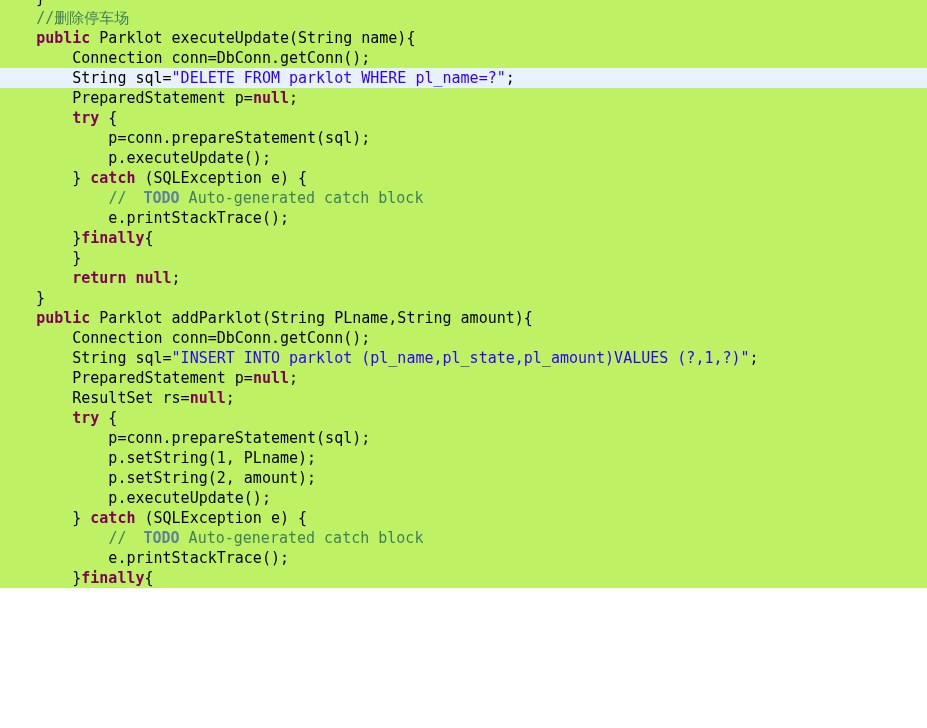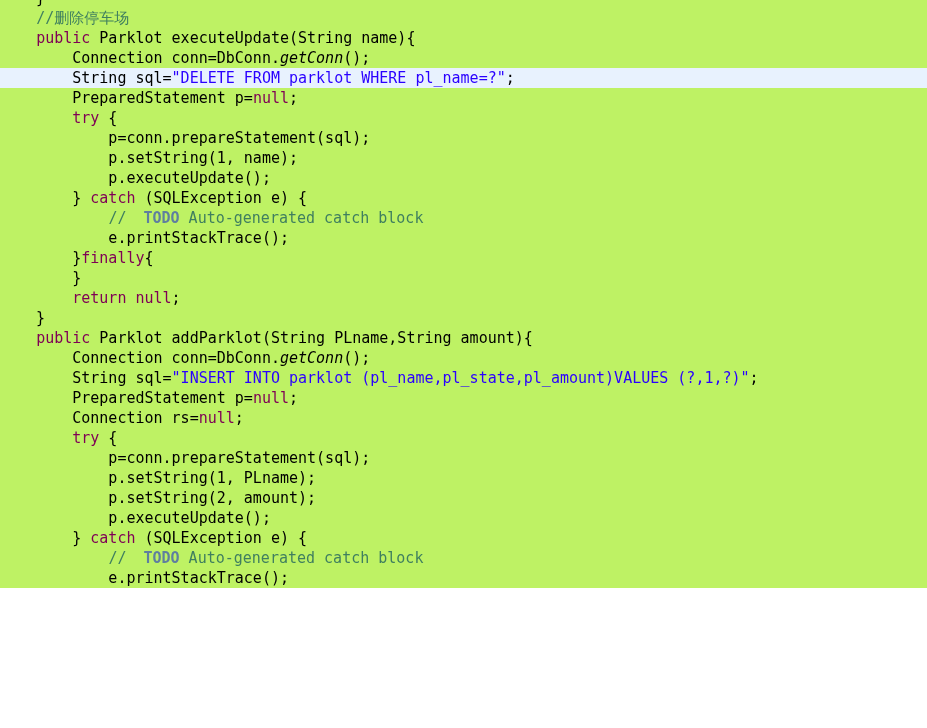--- a/index.html
+++ b/index.html
@@ -42,54 +42,53 @@
   }
 
   
   #code-body {
     position: absolute;
     left: 0;
     top: -12px;
     width: 927px;
   }
 
-  .tok-kw       { color: #7f0055; font-weight: normal; }
+  .tok-kw       { color: #7f0055; font-weight: bold; }
   .tok-str      { color: #2a00ff; }
   .tok-cmt      { color: #3f7f5f; }
   .tok-todo     { color: #5f7f9f; font-weight: bold; margin-left: 8px; }
-  .tok-static   { color: #000000; font-style: italic; }
+  .tok-static   { color: #000000; }
   .tok-plain    { color: #000000; }
 </style>
 </head>
 <body>
 
 <div id="editor">
   <div id="code-body">
       <div class="code-line"><span class="tok-plain">    }</span></div>
       <div class="code-line"><span class="tok-plain">    </span><span class="tok-cmt">//删除停车场</span></div>
       <div class="code-line"><span class="tok-plain">    </span><span class="tok-kw">public</span><span class="tok-plain"> Parklot executeUpdate(String name){</span></div>
       <div class="code-line"><span class="tok-plain">        Connection conn=DbConn.</span><span class="tok-static">getConn</span><span class="tok-plain">();</span></div>
       <div class="code-line highlight"><span class="tok-plain">        String sql=</span><span class="tok-str">"DELETE FROM parklot WHERE pl_name=?"</span><span class="tok-plain">;</span></div>
       <div class="code-line"><span class="tok-plain">        PreparedStatement p=</span><span class="tok-kw">null</span><span class="tok-plain">;</span></div>
       <div class="code-line"><span class="tok-plain">        </span><span class="tok-kw">try</span><span class="tok-plain"> {</span></div>
       <div class="code-line"><span class="tok-plain">            p=conn.prepareStatement(sql);</span></div>
-      <div class="code-line"><span class="tok-plain">            p.setString(1, name);</span></div>
       <div class="code-line"><span class="tok-plain">            p.executeUpdate();</span></div>
       <div class="code-line"><span class="tok-plain">        } </span><span class="tok-kw">catch</span><span class="tok-plain"> (SQLException e) {</span></div>
       <div class="code-line"><span class="tok-plain">            </span><span class="tok-cmt">// </span><span class="tok-todo">TODO</span><span class="tok-cmt"> Auto-generated catch block</span></div>
       <div class="code-line"><span class="tok-plain">            e.printStackTrace();</span></div>
       <div class="code-line"><span class="tok-plain">        }</span><span class="tok-kw">finally</span><span class="tok-plain">{</span></div>
       <div class="code-line"><span class="tok-plain">        }</span></div>
       <div class="code-line"><span class="tok-plain">        </span><span class="tok-kw">return</span><span class="tok-plain"> </span><span class="tok-kw">null</span><span class="tok-plain">;</span></div>
       <div class="code-line"><span class="tok-plain">    }</span></div>
       <div class="code-line"><span class="tok-plain">    </span><span class="tok-kw">public</span><span class="tok-plain"> Parklot addParklot(String PLname,String amount){</span></div>
       <div class="code-line"><span class="tok-plain">        Connection conn=DbConn.</span><span class="tok-static">getConn</span><span class="tok-plain">();</span></div>
       <div class="code-line"><span class="tok-plain">        String sql=</span><span class="tok-str">"INSERT INTO parklot (pl_name,pl_state,pl_amount)VALUES (?,1,?)"</span><span class="tok-plain">;</span></div>
       <div class="code-line"><span class="tok-plain">        PreparedStatement p=</span><span class="tok-kw">null</span><span class="tok-plain">;</span></div>
-      <div class="code-line"><span class="tok-plain">        Connection rs=</span><span class="tok-kw">null</span><span class="tok-plain">;</span></div>
+      <div class="code-line"><span class="tok-plain">        ResultSet rs=</span><span class="tok-kw">null</span><span class="tok-plain">;</span></div>
       <div class="code-line"><span class="tok-plain">        </span><span class="tok-kw">try</span><span class="tok-plain"> {</span></div>
       <div class="code-line"><span class="tok-plain">            p=conn.prepareStatement(sql);</span></div>
       <div class="code-line"><span class="tok-plain">            p.setString(1, PLname);</span></div>
       <div class="code-line"><span class="tok-plain">            p.setString(2, amount);</span></div>
       <div class="code-line"><span class="tok-plain">            p.executeUpdate();</span></div>
       <div class="code-line"><span class="tok-plain">        } </span><span class="tok-kw">catch</span><span class="tok-plain"> (SQLException e) {</span></div>
       <div class="code-line"><span class="tok-plain">            </span><span class="tok-cmt">// </span><span class="tok-todo">TODO</span><span class="tok-cmt"> Auto-generated catch block</span></div>
       <div class="code-line"><span class="tok-plain">            e.printStackTrace();</span></div>
       <div class="code-line"><span class="tok-plain">        }</span><span class="tok-kw">finally</span><span class="tok-plain">{</span></div>
       <div class="code-line"><span class="tok-plain">        }</span></div>

